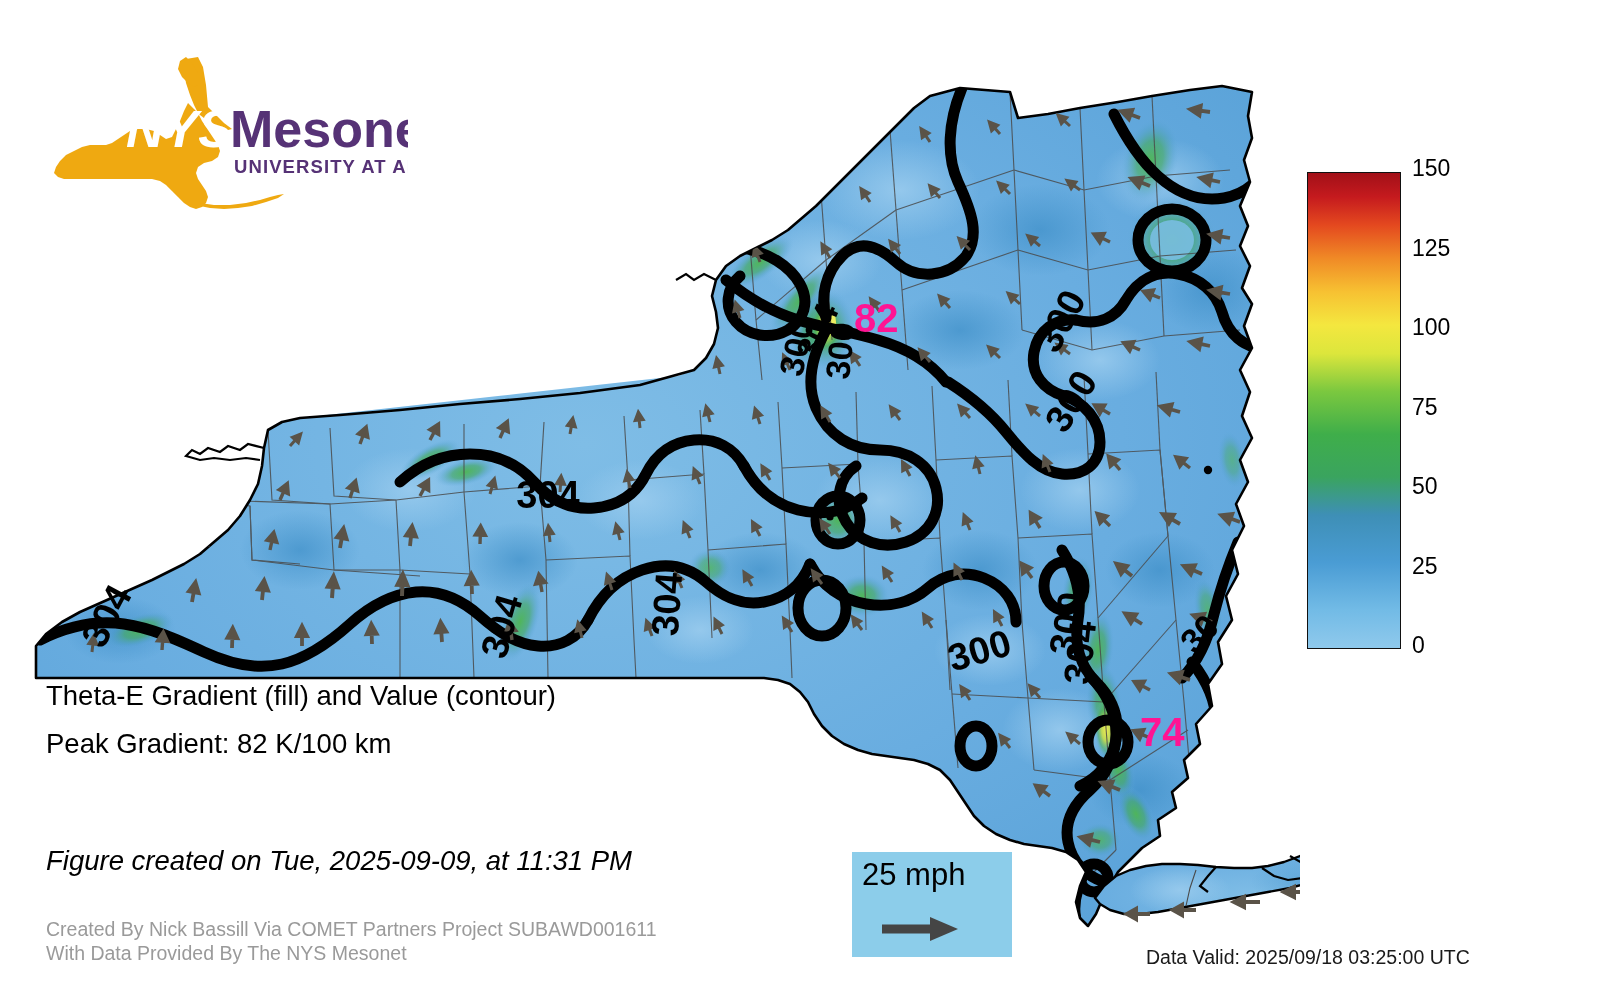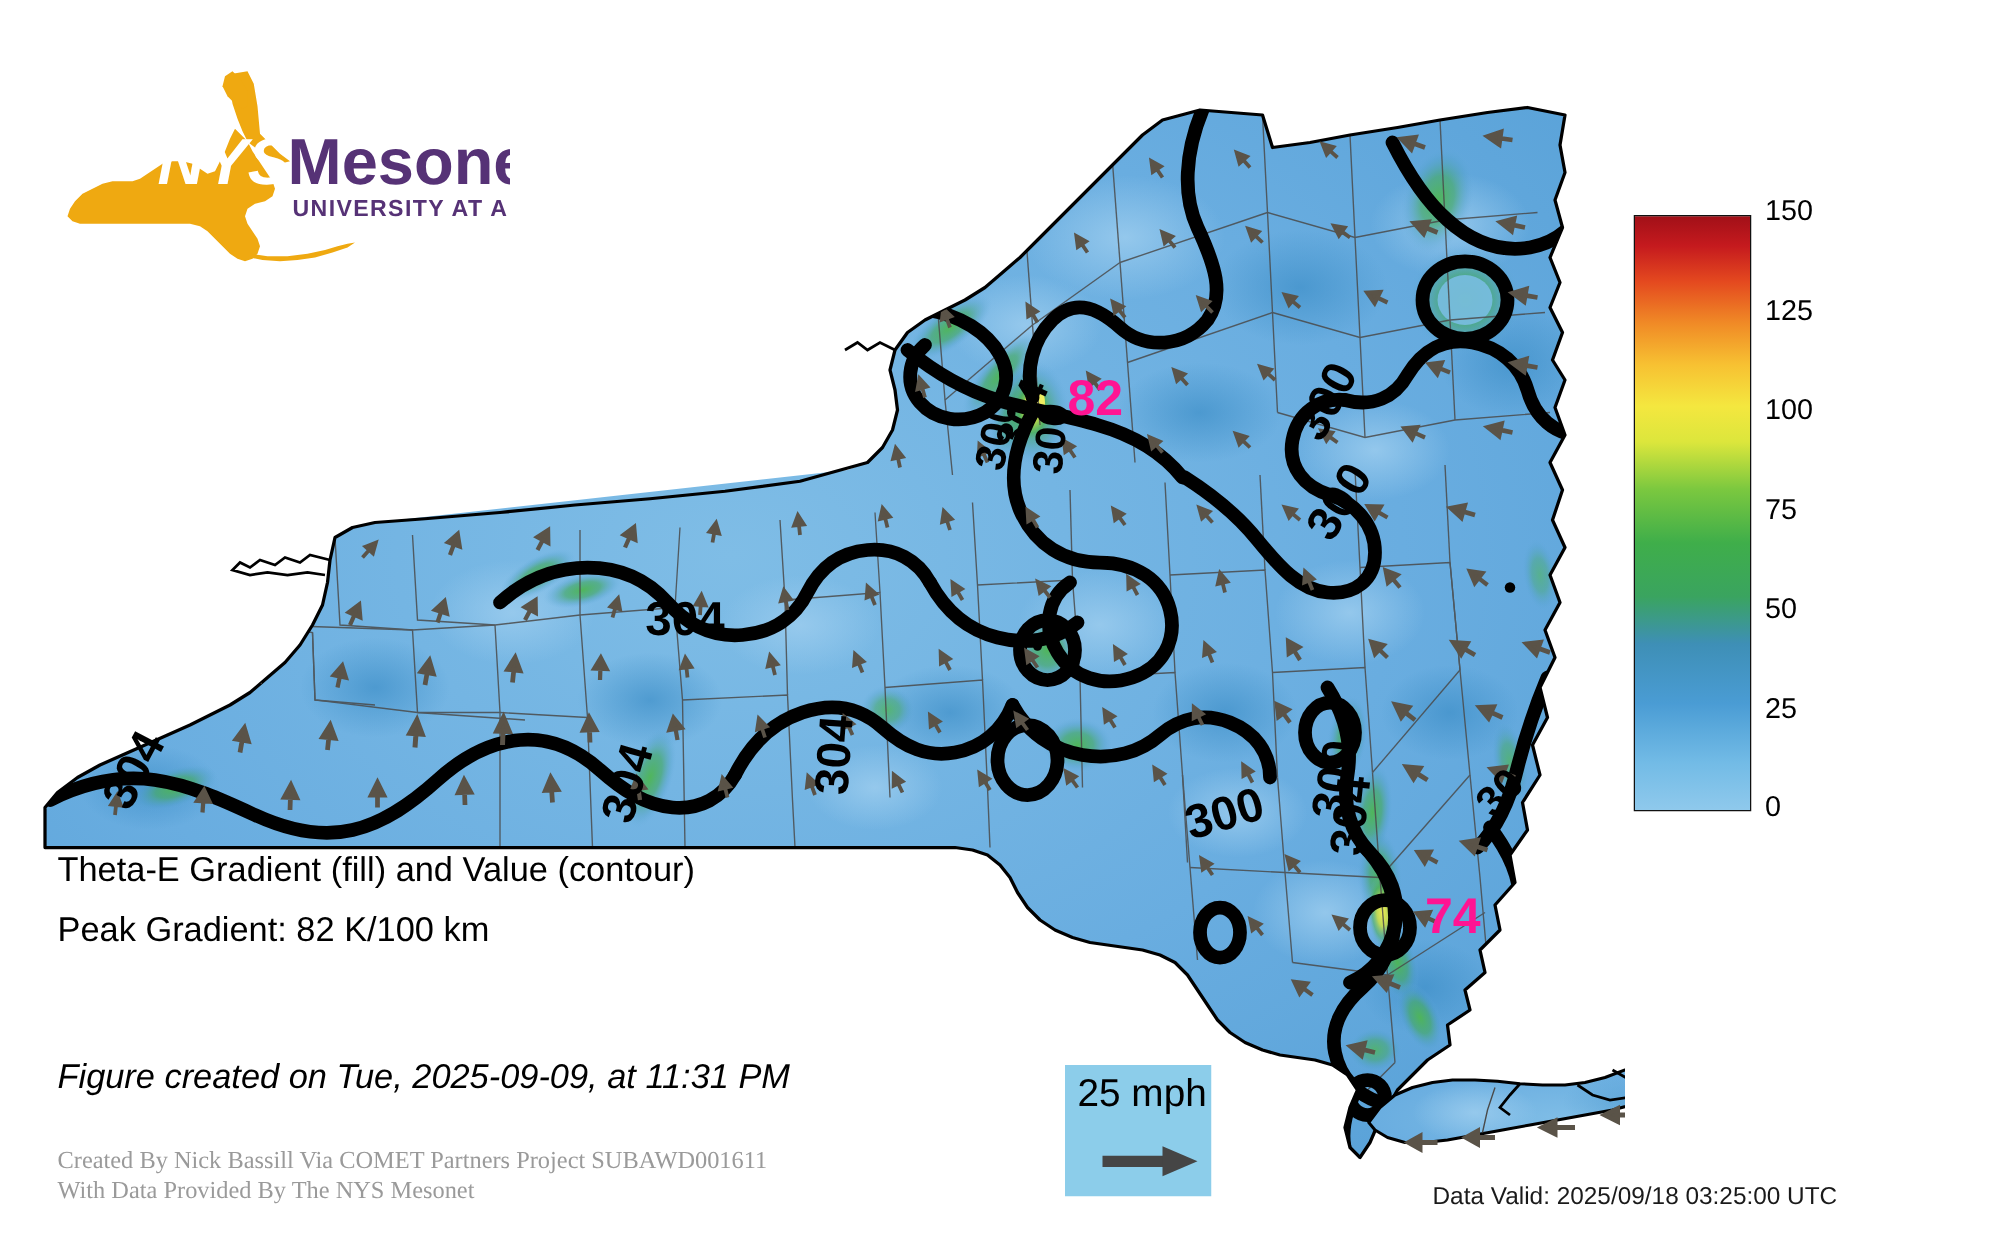--- a/index.html
+++ b/index.html
@@ -32,26 +32,26 @@
                color: #000; white-space: nowrap; }
 
   
   .titles { position: absolute; left: 46px; top: 672px; width: 840px; }
   .title-line { font-size: 27.5px; line-height: 48px; color: #000; white-space: nowrap; }
   .created-line { position: absolute; left: 46px; top: 845px; font-size: 27.5px;
                   color: #000; white-space: nowrap; font-style: italic; }
 
   
   .credits { position: absolute; left: 46px; top: 917px; font-size: 19.5px;
-             line-height: 24px; color: #9a9a9a; white-space: nowrap; font-family: Liberation Serif, serif; }
+             line-height: 24px; color: #9a9a9a; white-space: nowrap; }
   .valid { position: absolute; left: 1146px; top: 946px; font-size: 19.5px;
            color: #1a1a1a; white-space: nowrap; }
 
   
-  .wind-legend { position: absolute; left: 852px; top: 852px; width: 117px; height: 105px;
+  .wind-legend { position: absolute; left: 852px; top: 852px; width: 160px; height: 105px;
                  background: #8CCDEA; }
   .wind-legend .wl-label { position: absolute; left: 10px; top: 6px;
                            font-size: 31px; line-height: 1.1; color: #000; }
   .wind-legend .wl-arrow { position: absolute; left: 28px; top: 62px; }
 </style>
 </head>
 <body>
 
 <div id="stage">
 

